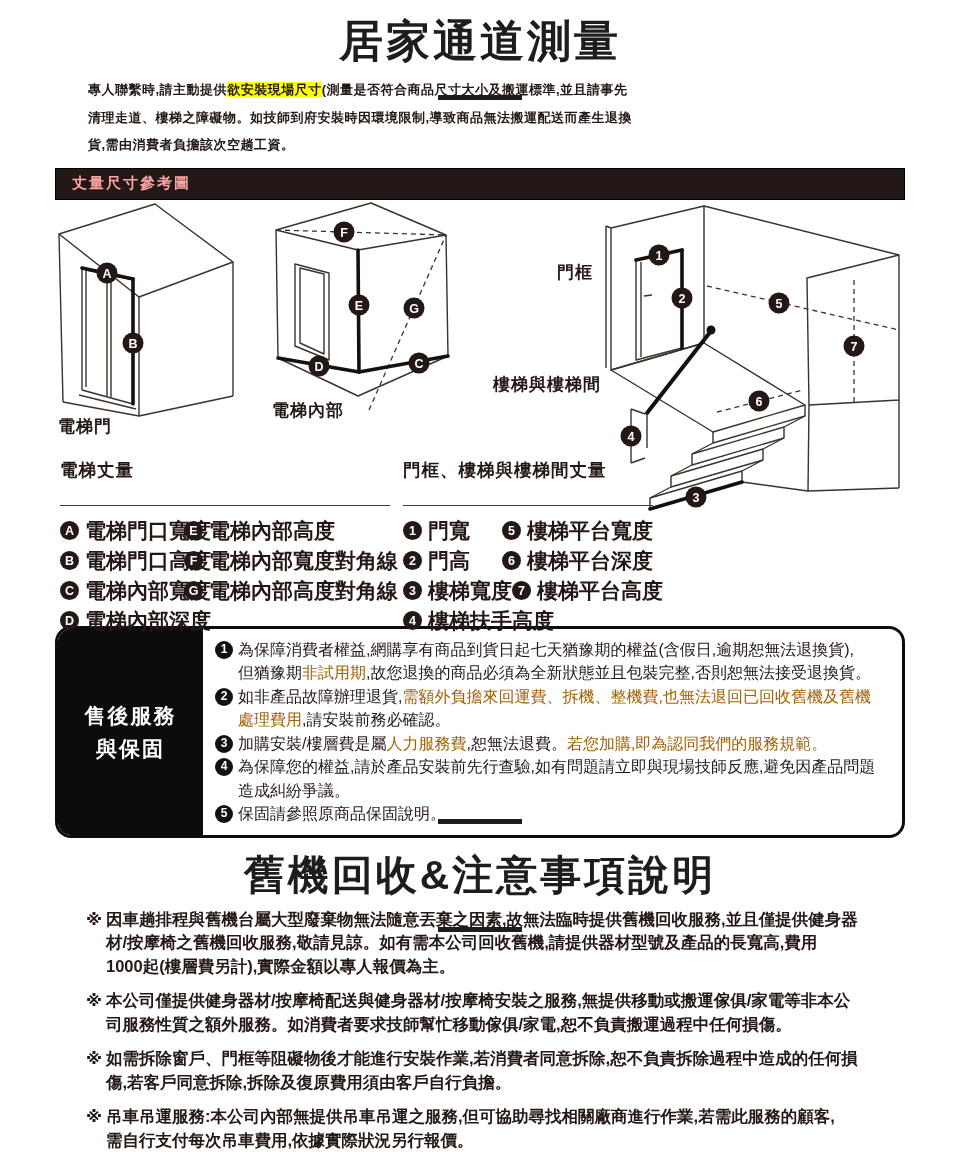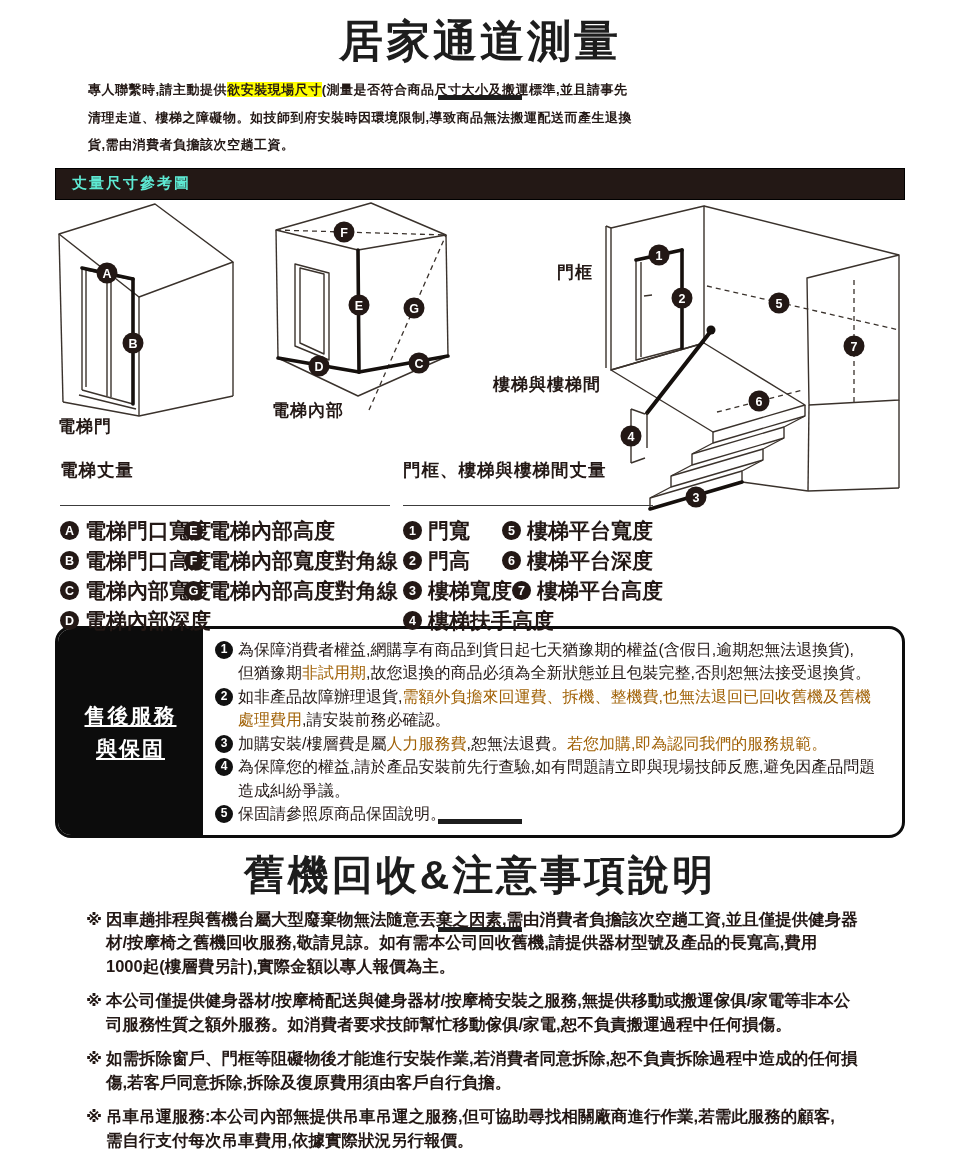--- a/index.html
+++ b/index.html
@@ -14,21 +14,21 @@
   .title-2{margin-top:12px;font-size:41px;height:52px;}
   .dash{width:84px;height:5px;background:#1d1d1d;flex:none;}
 
   
   .intro{margin:8px 55px 0 88px;font-size:13px;line-height:27.5px;font-weight:600;
          white-space:pre-line;letter-spacing:0.5px;}
   .hl{background:#ffff00;}
 
   
   .section-bar{margin:9px 55px 0;background:#231815;border:1px solid #000;
-               color:#5eead4;font-size:15px;font-weight:700;letter-spacing:2px;
+               color:#fca5a5;font-size:15px;font-weight:700;letter-spacing:2px;
                padding:5px 16px 6px 16px;}
 
   
   .diagrams{position:relative;height:424px;margin:0 55px;}
   .diagrams svg{position:absolute;}
   #svg-door{left:0;top:4;}
   #svg-interior{left:216px;top:0;}
   #svg-stairs{left:432px;top:0;}
   .dia-label{font-size:17px;font-weight:800;letter-spacing:1px;fill:#231815;}
   .ln{fill:none;stroke:#3a322c;stroke-width:1.4;stroke-linejoin:round;}
@@ -51,21 +51,21 @@
   .cbadge{width:19px;height:19px;border-radius:50%;background:#231815;color:#fff;
           font-size:12.5px;font-weight:bold;display:flex;align-items:center;
           justify-content:center;flex:none;}
   .legend-item .lbl{margin-left:6px;font-size:21px;font-weight:600;white-space:nowrap;}
 
   
   .service-box{margin:2px 55px 0;display:flex;border:3px solid #0c0c0c;
                border-radius:16px;overflow:hidden;background:#fff;}
   .service-label{width:145px;background:#0c0c0c;color:#fff;flex:none;
                  display:flex;flex-direction:column;justify-content:center;align-items:center;
-                 font-size:21px;font-weight:800;line-height:33px;letter-spacing:2px;text-decoration:underline;}
+                 font-size:21px;font-weight:800;line-height:33px;letter-spacing:2px;}
   .service-items{flex:1;padding:9px 12px 9px 12px;font-size:16px;line-height:23.5px;font-weight:500;}
   .service-item{display:flex;}
   .s-badge{width:18px;height:18px;border-radius:50%;background:#111;color:#fff;
            font-size:12px;font-weight:bold;display:flex;align-items:center;
            justify-content:center;flex:none;margin:3px 5px 0 0;}
   .s-text{white-space:pre-line;}
   .red{color:#a16207;}
   .b{font-weight:900;}
 
   
@@ -316,21 +316,21 @@
       </div>
   </div>
 
   <div class="big-title title-2">
     <span class="dash"></span>
     <span>舊機回收&amp;注意事項說明</span>
     <span class="dash"></span>
   </div>
 
   <div class="notes">
-      <div class="note"><span class="note-marker">※</span><span><span>因車趟排程與舊機台屬大型廢棄物無法隨意丟棄之因素,需由消費者負擔該次空趟工資,並且僅提供健身器
+      <div class="note"><span class="note-marker">※</span><span><span>因車趟排程與舊機台屬大型廢棄物無法隨意丟棄之因素,故無法臨時提供舊機回收服務,並且僅提供健身器
 材/按摩椅之舊機回收服務,敬請見諒。如有需本公司回收舊機,請提供器材型號及產品的長寬高,</span><span class="b">費用
 1000起(樓層費另計),實際金額以專人報價為主。</span></span></div>
       <div class="note"><span class="note-marker">※</span><span><span>本公司僅提供健身器材/按摩椅配送與健身器材/按摩椅安裝之服務,無提供移動或搬運傢俱/家電等非本公
 司服務性質之額外服務。如消費者要求技師幫忙移動傢俱/家電,恕不負責搬運過程中任何損傷。</span></span></div>
       <div class="note"><span class="note-marker">※</span><span><span>如需拆除窗戶、門框等阻礙物後才能進行安裝作業,若消費者同意拆除,恕不負責拆除過程中造成的任何損
 傷,若客戶同意拆除,拆除及復原費用須由客戶自行負擔。</span></span></div>
       <div class="note"><span class="note-marker">※</span><span><span>吊車吊運服務:本公司內部無提供吊車吊運之服務,但可協助尋找相關廠商進行作業,若需此服務的顧客,
 需自行支付每次吊車費用,依據實際狀況另行報價。</span></span></div>
     </div>
 

